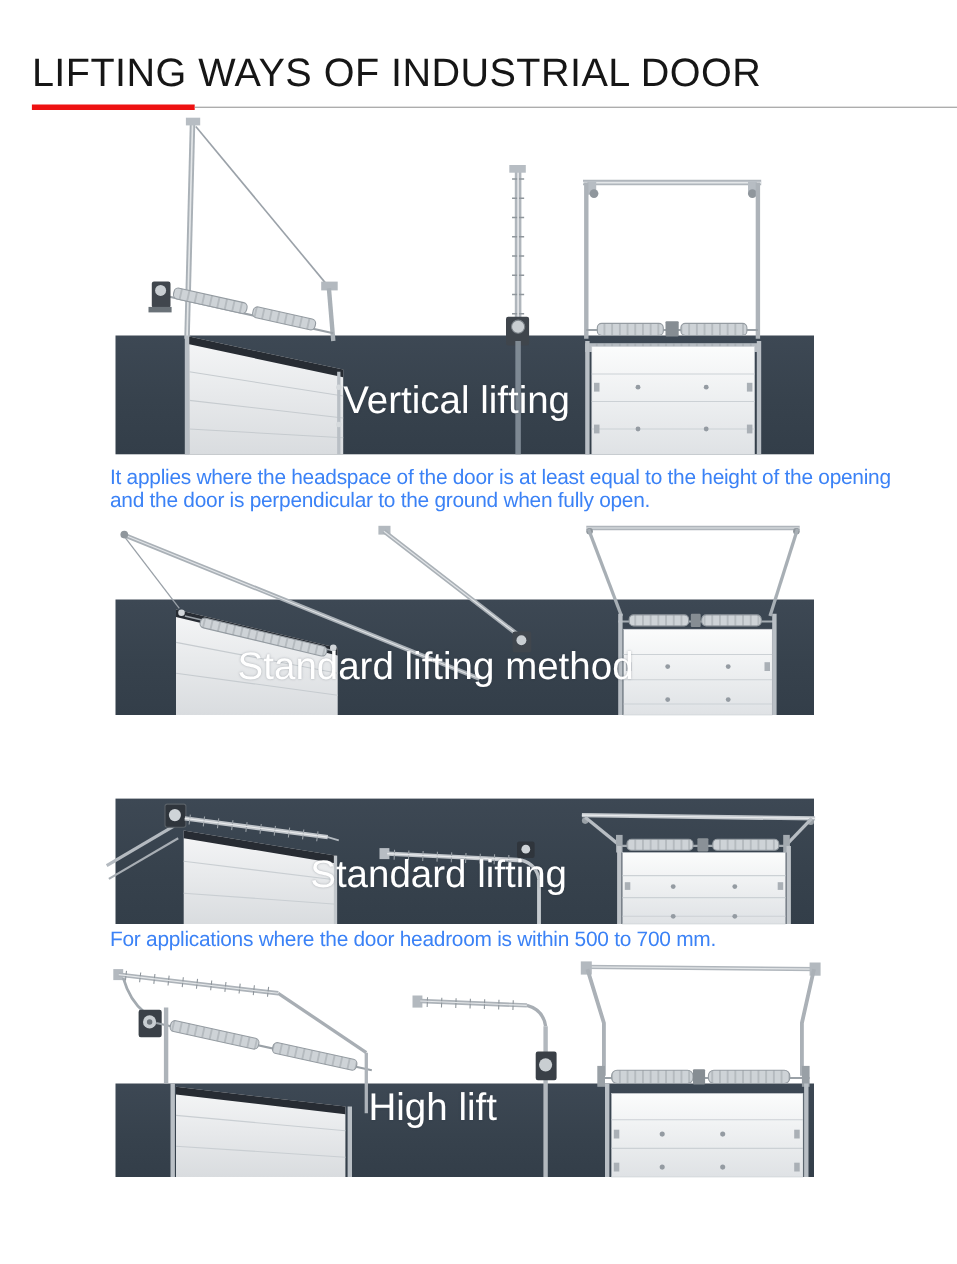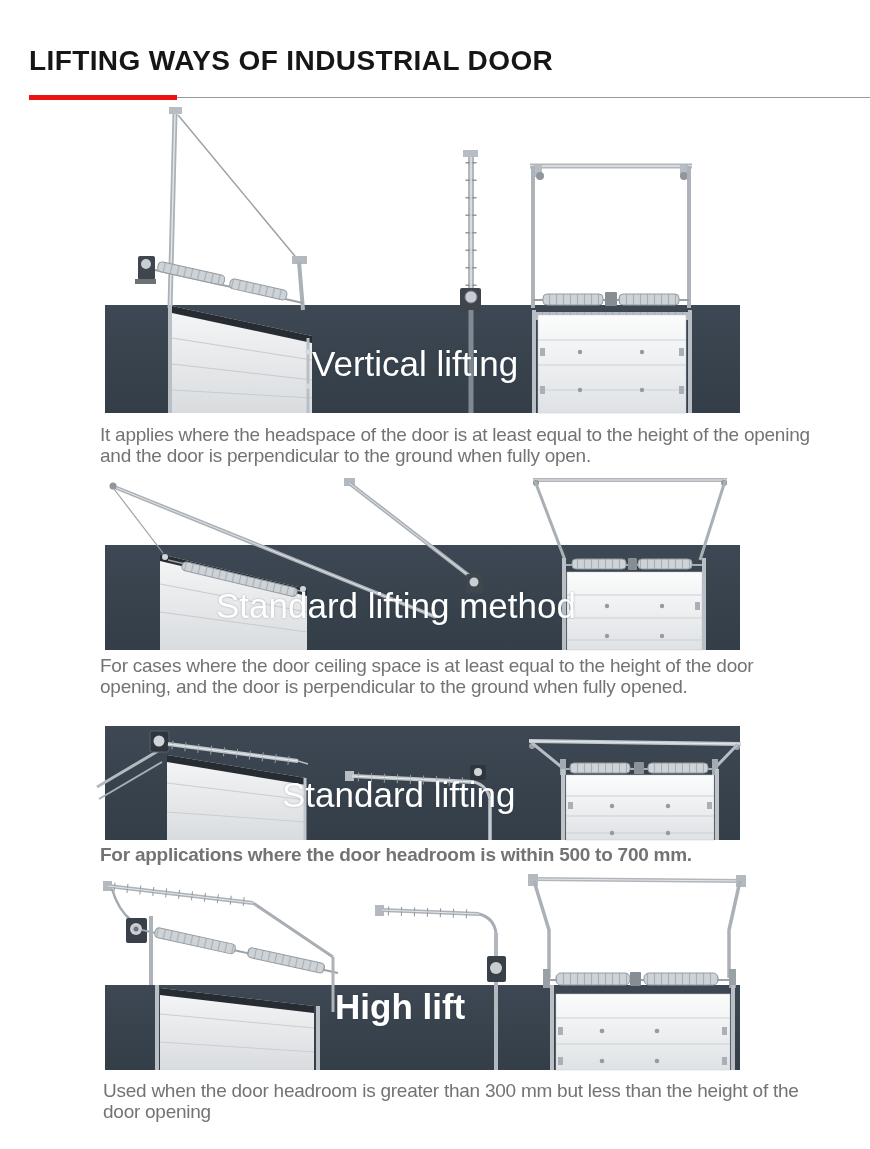--- a/index.html
+++ b/index.html
@@ -1,39 +1,39 @@
 <!DOCTYPE html>
 <html><head>
 <meta charset="utf-8">
 <style>
   html,body{margin:0;padding:0;background:#ffffff;}
   .page{position:relative;width:870px;height:1149px;background:#ffffff;overflow:hidden;
         font-family:"Liberation Sans",sans-serif;}
-  .page-title{position:absolute;left:29px;top:45px;margin:0;font-size:28px;font-weight:700;
+  .page-title{position:absolute;left:29px;top:45px;margin:0;font-size:36px;font-weight:400;
         letter-spacing:.4px;color:#161616;white-space:nowrap;}
   .accent-bar{position:absolute;left:29px;top:95px;width:148px;height:5px;background:#ee1111;}
   .rule-line{position:absolute;left:177px;top:97px;right:0;height:1px;background:#9a9a9a;}
   .banner{position:absolute;left:105px;width:635px;z-index:10;
         background:linear-gradient(180deg,#3d4854 0%,#37424d 55%,#333e49 100%);}
   .banner.b1{top:305px;height:108px;}
   .banner.b2{top:545px;height:105px;}
   .banner.b3{top:726px;height:114px;}
   .banner.b4{top:985px;height:85px;}
   .illus{position:absolute;z-index:20;pointer-events:none;}
   .sec-title{position:absolute;z-index:30;margin:0;color:#ffffff;font-size:35px;font-weight:400;
         line-height:38px;white-space:nowrap;text-shadow:0 0 2px rgba(40,50,60,.35);}
   .t1{left:312px;top:345px;}
   .t2{left:216px;top:587px;}
   .t3{left:282px;top:776px;}
-  .t4{left:335px;top:988px;font-weight:bold;}
-  .desc{position:absolute;z-index:5;margin:0;color:#737373;font-size:19px;line-height:20.5px;
+  .t4{left:335px;top:988px;}
+  .desc{position:absolute;z-index:5;margin:0;color:#3b82f6;font-size:19px;line-height:20.5px;
         letter-spacing:-.25px;width:710px;}
   .d1{left:100px;top:425px;}
   .d2{left:100px;top:656px;}
-  .d3{left:100px;top:845px;font-weight:bold;}
+  .d3{left:100px;top:845px;}
   .d4{left:103px;top:1081px;}
 </style>
 </head>
 <body>
 
 <div class="page">
 
   <svg width="0" height="0" style="position:absolute" aria-hidden="true">
     <defs>
       <linearGradient id="doorGradV" x1="0" y1="0" x2="0" y2="1">
@@ -201,21 +201,20 @@
           <circle cx="662" cy="606" r="2.2" fill="#949ba2"></circle>
         <circle cx="607" cy="636" r="2.2" fill="#949ba2"></circle>
           <circle cx="662" cy="636" r="2.2" fill="#949ba2"></circle>
         <rect x="569" y="602" width="5" height="8" fill="#aab0b6"></rect>
           <rect x="695" y="602" width="5" height="8" fill="#aab0b6"></rect>
         <line x1="564" y1="558" x2="564" y2="650" stroke="#b9bfc5" stroke-width="4"></line>
         <line x1="704" y1="558" x2="704" y2="650" stroke="#b9bfc5" stroke-width="4"></line>
       </g>
     </g>
   </svg>
-  <p class="desc d2">For cases where the door ceiling space is at least equal to the height of the door opening, and the door is perpendicular to the ground when fully opened.</p>
 
   <div class="banner b3"></div>
   <h2 class="sec-title t3">Standard lifting</h2>
 
   <svg class="illus" style="left:90px;top:720px" width="660" height="122" viewBox="90 720 660 122">
 
     <g>
       <line x1="97" y1="787" x2="158" y2="751" stroke="#b4bac0" stroke-width="3"></line>
       <line x1="99" y1="799" x2="162" y2="762" stroke="#a8aeb4" stroke-width="2"></line>
       <g>
@@ -357,15 +356,14 @@
           <circle cx="657" cy="1061" r="2.3" fill="#949ba2"></circle>
         <rect x="558" y="1027" width="5" height="8" fill="#aab0b6"></rect>
           <rect x="722" y="1027" width="5" height="8" fill="#aab0b6"></rect>
         <rect x="558" y="1057" width="5" height="8" fill="#aab0b6"></rect>
           <rect x="722" y="1057" width="5" height="8" fill="#aab0b6"></rect>
         <line x1="552" y1="985" x2="552" y2="1070" stroke="#b9bfc5" stroke-width="4"></line>
         <line x1="733" y1="985" x2="733" y2="1070" stroke="#b9bfc5" stroke-width="4"></line>
       </g>
     </g>
   </svg>
-  <p class="desc d4">Used when the door headroom is greater than 300 mm but less than the height of the door opening</p>
 
 </div>
 
 </body></html>

